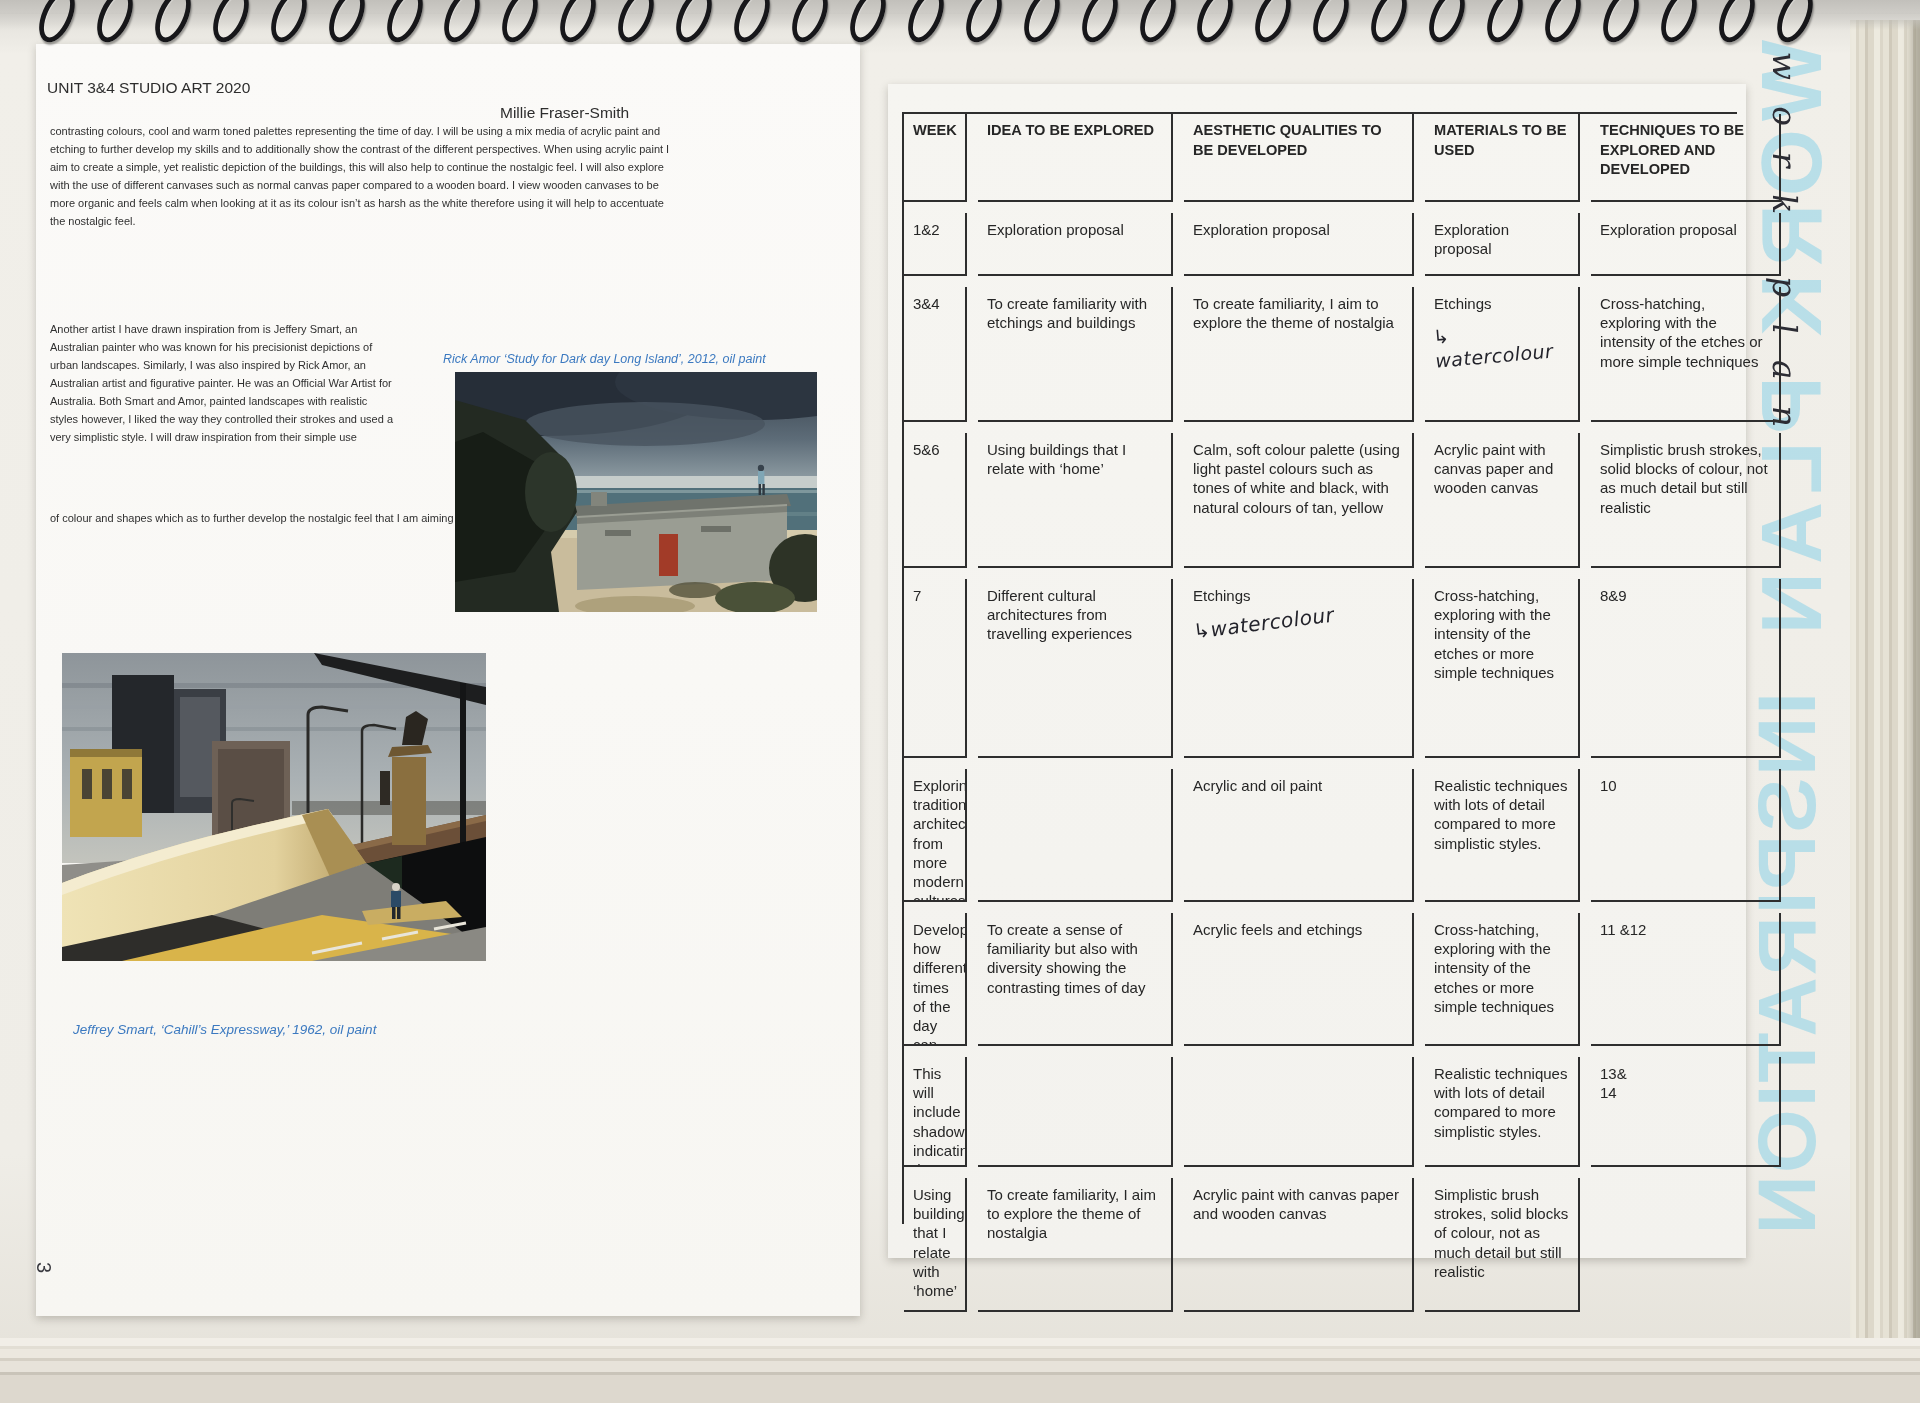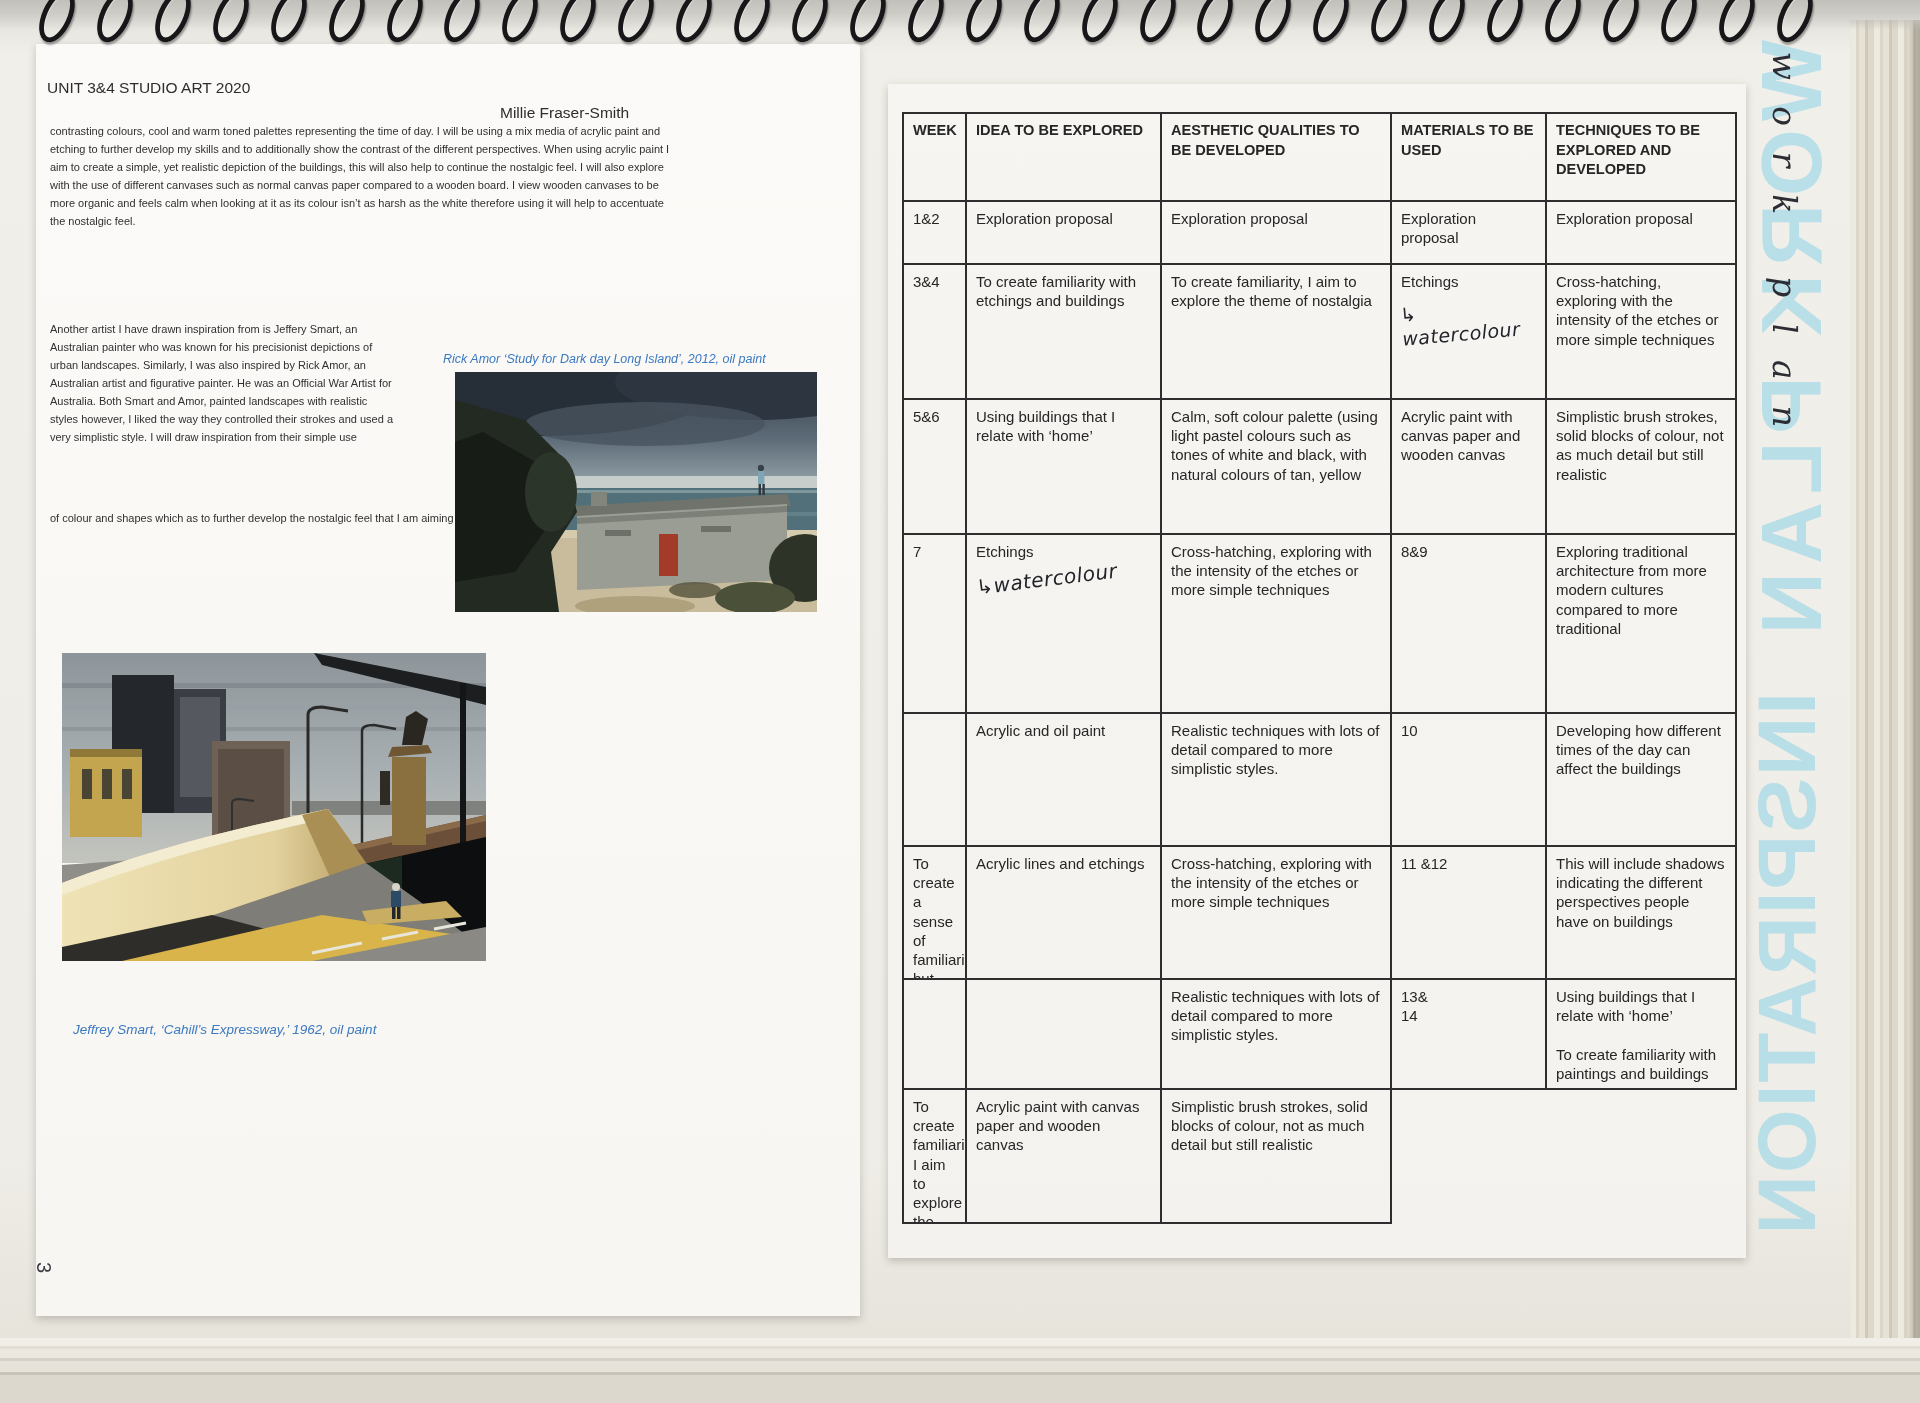--- a/index.html
+++ b/index.html
@@ -28,21 +28,21 @@
   .doc-head{position:absolute;font-size:15.5px;color:#2d2d2d;}
   .body-text{position:absolute;font-size:11px;line-height:18px;color:#303030;text-align:left;}
   .caption{position:absolute;font-style:italic;color:#3b79c0;margin-top:28px;}
   .pagenum{position:absolute;left:38px;top:1256px;font-size:20px;color:#3a3a40;transform:rotate(90deg);}
   
   .painting{position:absolute;display:block;}
   
   .wtable{position:absolute;left:902px;top:112px;width:833px;height:1110px;
         display:grid;grid-template-columns:63px 195px 230px 155px 190px;
         grid-template-rows:88px 63px 135px 135px 179px 133px 133px 110px 134px;
-        border-top:2px solid #2e2e2e;border-left:2px solid #2e2e2e;background:transparent;}
+        border-top:2px solid #2e2e2e;border-left:2px solid #2e2e2e;background:transparent;gap:11px;}
   .c{border-right:2px solid #2e2e2e;border-bottom:2px solid #2e2e2e;
      padding:7px 9px 4px 9px;font-size:15px;line-height:1.28;color:#262626;
      white-space:pre-line;overflow:hidden;}
   .ch{font-weight:700;font-size:14.6px;line-height:1.35;}
   .hand-note{display:inline-block;font-family:"DejaVu Sans",sans-serif;font-style:italic;
      font-size:19px;color:#23232b;transform:rotate(-5deg);margin-top:6px;letter-spacing:.5px;}
   .hand-note.big{font-size:20px;transform:rotate(-7deg);}
   
   .bleed{position:absolute;writing-mode:vertical-rl;transform:scaleX(-1);
      font-weight:700;color:rgba(139,210,231,.55);letter-spacing:8px;
@@ -214,34 +214,35 @@
       <span class="hand-note">↳ watercolour</span></div>
     <div class="c">Cross-hatching, exploring with the intensity of the etches or more simple techniques</div>
 
     <div class="c">5&amp;6</div>
     <div class="c">Using buildings that I relate with ‘home’</div>
     <div class="c">Calm, soft colour palette (using light pastel colours such as tones of white and black, with natural colours of tan, yellow</div>
     <div class="c">Acrylic paint with canvas paper and wooden canvas</div>
     <div class="c">Simplistic brush strokes, solid blocks of colour, not as much detail but still realistic</div>
 
     <div class="c">7</div>
+    <div class="c">Different cultural architectures from travelling experiences</div>
     <div class="c"><span>Etchings</span>
       <span class="hand-note big">↳watercolour</span></div>
     <div class="c">Cross-hatching, exploring with the intensity of the etches or more simple techniques</div>
 
     <div class="c">8&amp;9</div>
     <div class="c">Exploring traditional architecture from more modern cultures compared to more traditional</div>
     <div class="c"></div>
     <div class="c">Acrylic and oil paint</div>
     <div class="c">Realistic techniques with lots of detail compared to more simplistic styles.</div>
 
     <div class="c">10</div>
     <div class="c">Developing how different times of the day can affect the buildings</div>
     <div class="c">To create a sense of familiarity but also with diversity showing the contrasting times of day</div>
-    <div class="c">Acrylic lines and etchings</div>
+    <div class="c">Acrylic feels and etchings</div>
     <div class="c">Cross-hatching, exploring with the intensity of the etches or more simple techniques</div>
 
     <div class="c">11 &amp;12</div>
     <div class="c">This will include shadows indicating the different perspectives people have on buildings</div>
     <div class="c"></div>
     <div class="c"></div>
     <div class="c">Realistic techniques with lots of detail compared to more simplistic styles.</div>
 
     <div class="c">13&amp;
 14</div>

